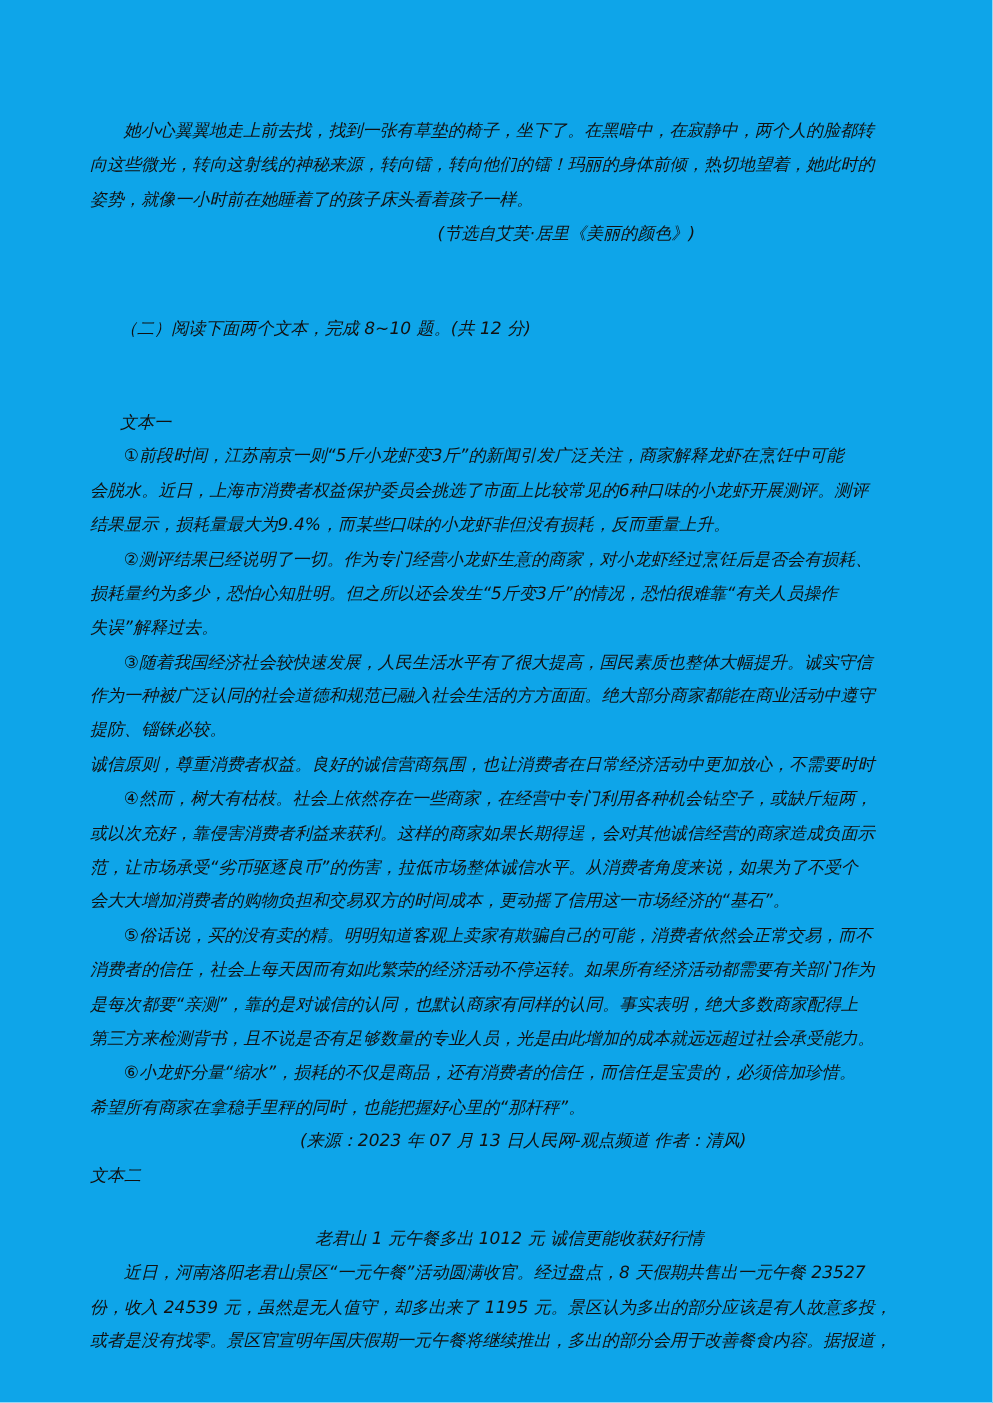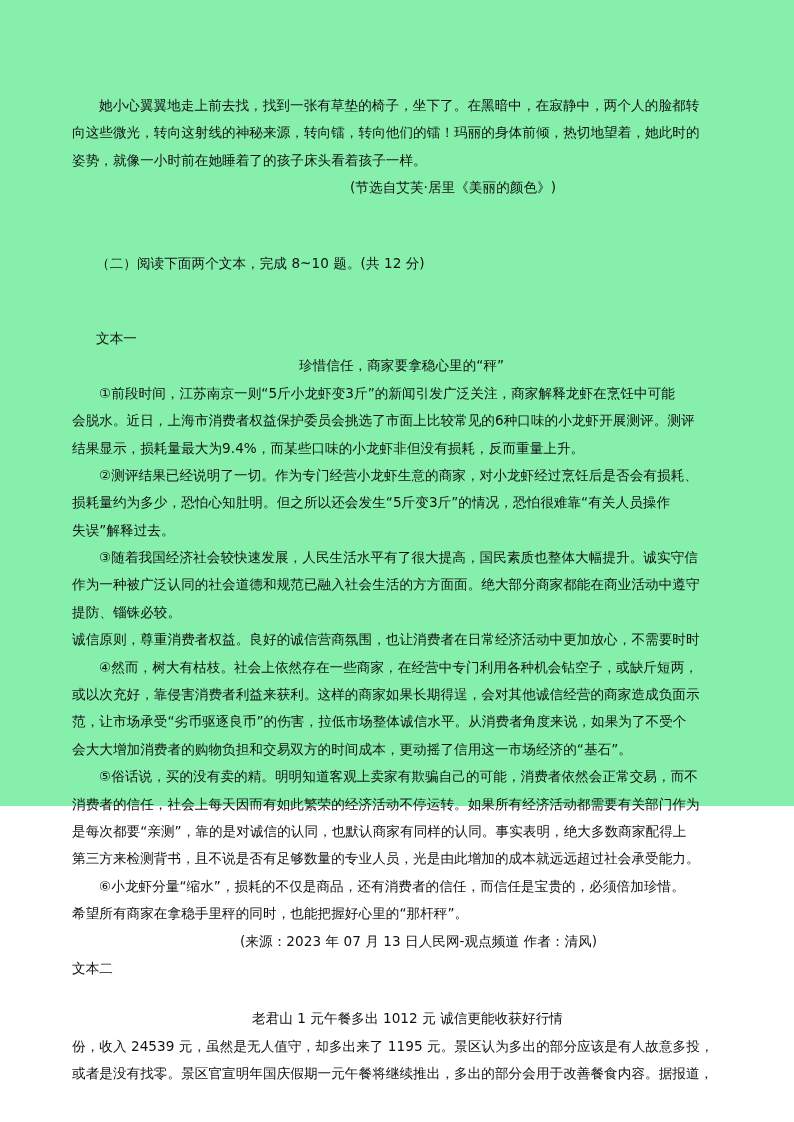--- a/index.html
+++ b/index.html
@@ -1,18 +1,18 @@
 <!DOCTYPE html>
 <html><head>
 <meta charset="utf-8">
 <style>
   html, body { margin: 0; padding: 0; background: #ffffff; }
   body { width: 794px; height: 1122px; position: relative; overflow: hidden;
          font-family: "DejaVu Sans", "Liberation Sans", sans-serif; color: #111111; }
-  .page { position: absolute; left: 0; top: 0; width: 794px; height: 806px; background: #86efac; }
+  .page { position: absolute; left: 0; top: 0; width: 794px; height: 1122px; background: #0ea5e9; font-style: italic; }
   .content { position: absolute; left: 72px; top: 92px; width: 646px; }
   .line { height: 27.4px; line-height: 27.4px; font-size: 13.6px; white-space: nowrap;
           letter-spacing: 0.05px; }
   .indent { padding-left: 27px; }
   .indent-sm { padding-left: 24px; margin-top: 48px; }
   .source1 { padding-left: 278px; }
   .source2 { padding-left: 168px; }
   .title1 { padding-left: 227px; }
   .title2 { padding-left: 180px; margin-top: 23px; }
 </style>
@@ -26,21 +26,20 @@
       <div class="line indent">她小心翼翼地走上前去找，找到一张有草垫的椅子，坐下了。在黑暗中，在寂静中，两个人的脸都转</div>
       <div class="line">向这些微光，转向这射线的神秘来源，转向镭，转向他们的镭！玛丽的身体前倾，热切地望着，她此时的</div>
       <div class="line">姿势，就像一小时前在她睡着了的孩子床头看着孩子一样。</div>
       <div class="line source1">(节选自艾芙·居里《美丽的颜色》)</div>
     </div>
 
     <div class="line indent-sm">（二）阅读下面两个文本，完成 8~10 题。(共 12 分)</div>
 
     <div>
       <div class="line indent-sm">文本一</div>
-      <div class="line title1">珍惜信任，商家要拿稳心里的“秤”</div>
 
       <div>
         <div class="line indent">①前段时间，江苏南京一则“5斤小龙虾变3斤”的新闻引发广泛关注，商家解释龙虾在烹饪中可能</div>
         <div class="line">会脱水。近日，上海市消费者权益保护委员会挑选了市面上比较常见的6种口味的小龙虾开展测评。测评</div>
         <div class="line">结果显示，损耗量最大为9.4%，而某些口味的小龙虾非但没有损耗，反而重量上升。</div>
       </div>
 
       <div>
         <div class="line indent">②测评结果已经说明了一切。作为专门经营小龙虾生意的商家，对小龙虾经过烹饪后是否会有损耗、</div>
         <div class="line">损耗量约为多少，恐怕心知肚明。但之所以还会发生“5斤变3斤”的情况，恐怕很难靠“有关人员操作</div>
@@ -73,19 +72,20 @@
         <div class="line">希望所有商家在拿稳手里秤的同时，也能把握好心里的“那杆秤”。</div>
       </div>
 
       <div class="line source2">(来源：2023 年 07 月 13 日人民网-观点频道 作者：清风)</div>
     </div>
 
     <div>
       <div class="line">文本二</div>
       <div class="line title2">老君山 1 元午餐多出 1012 元 诚信更能收获好行情</div>
       <div>
+        <div class="line indent">近日，河南洛阳老君山景区“一元午餐”活动圆满收官。经过盘点，8 天假期共售出一元午餐 23527</div>
         <div class="line">份，收入 24539 元，虽然是无人值守，却多出来了 1195 元。景区认为多出的部分应该是有人故意多投，</div>
         <div class="line">或者是没有找零。景区官宣明年国庆假期一元午餐将继续推出，多出的部分会用于改善餐食内容。据报道，</div>
       </div>
     </div>
 
   </div>
 </div>
 
 </body></html>

